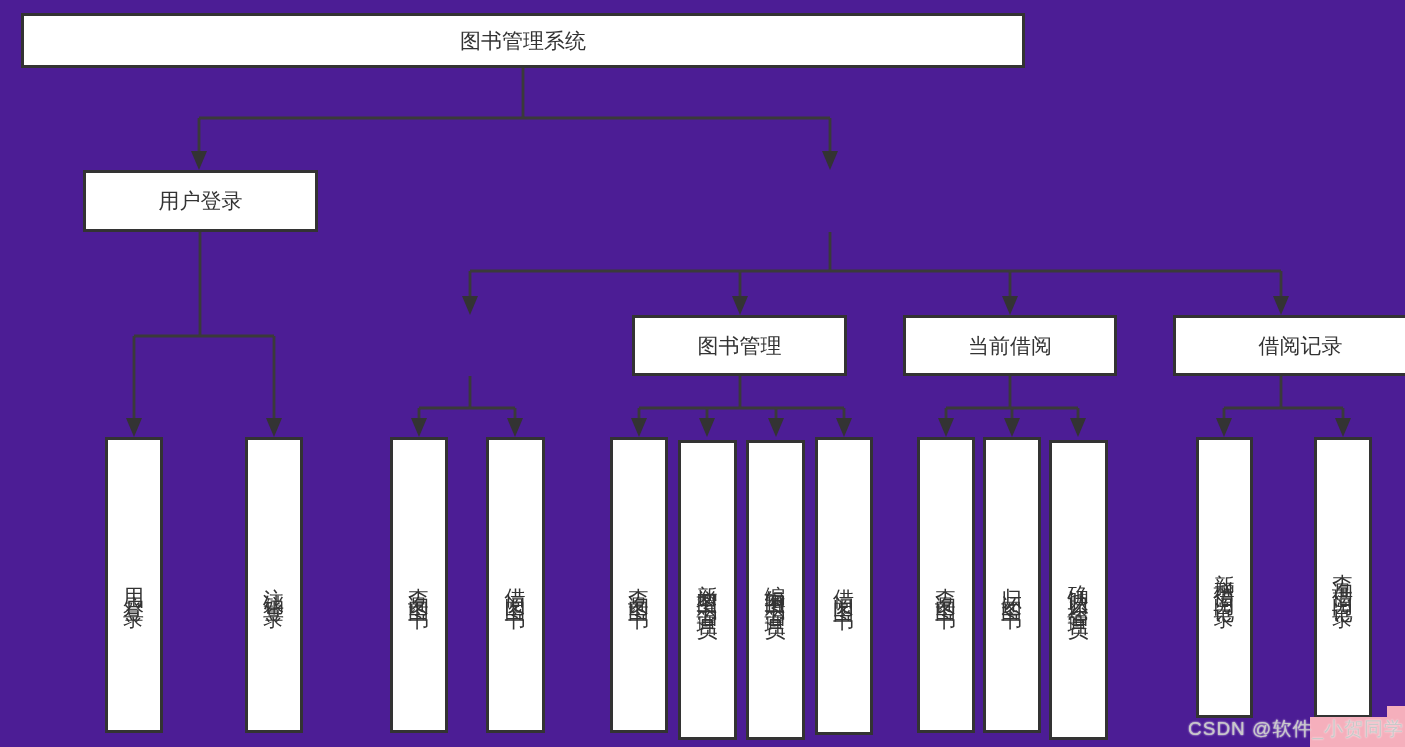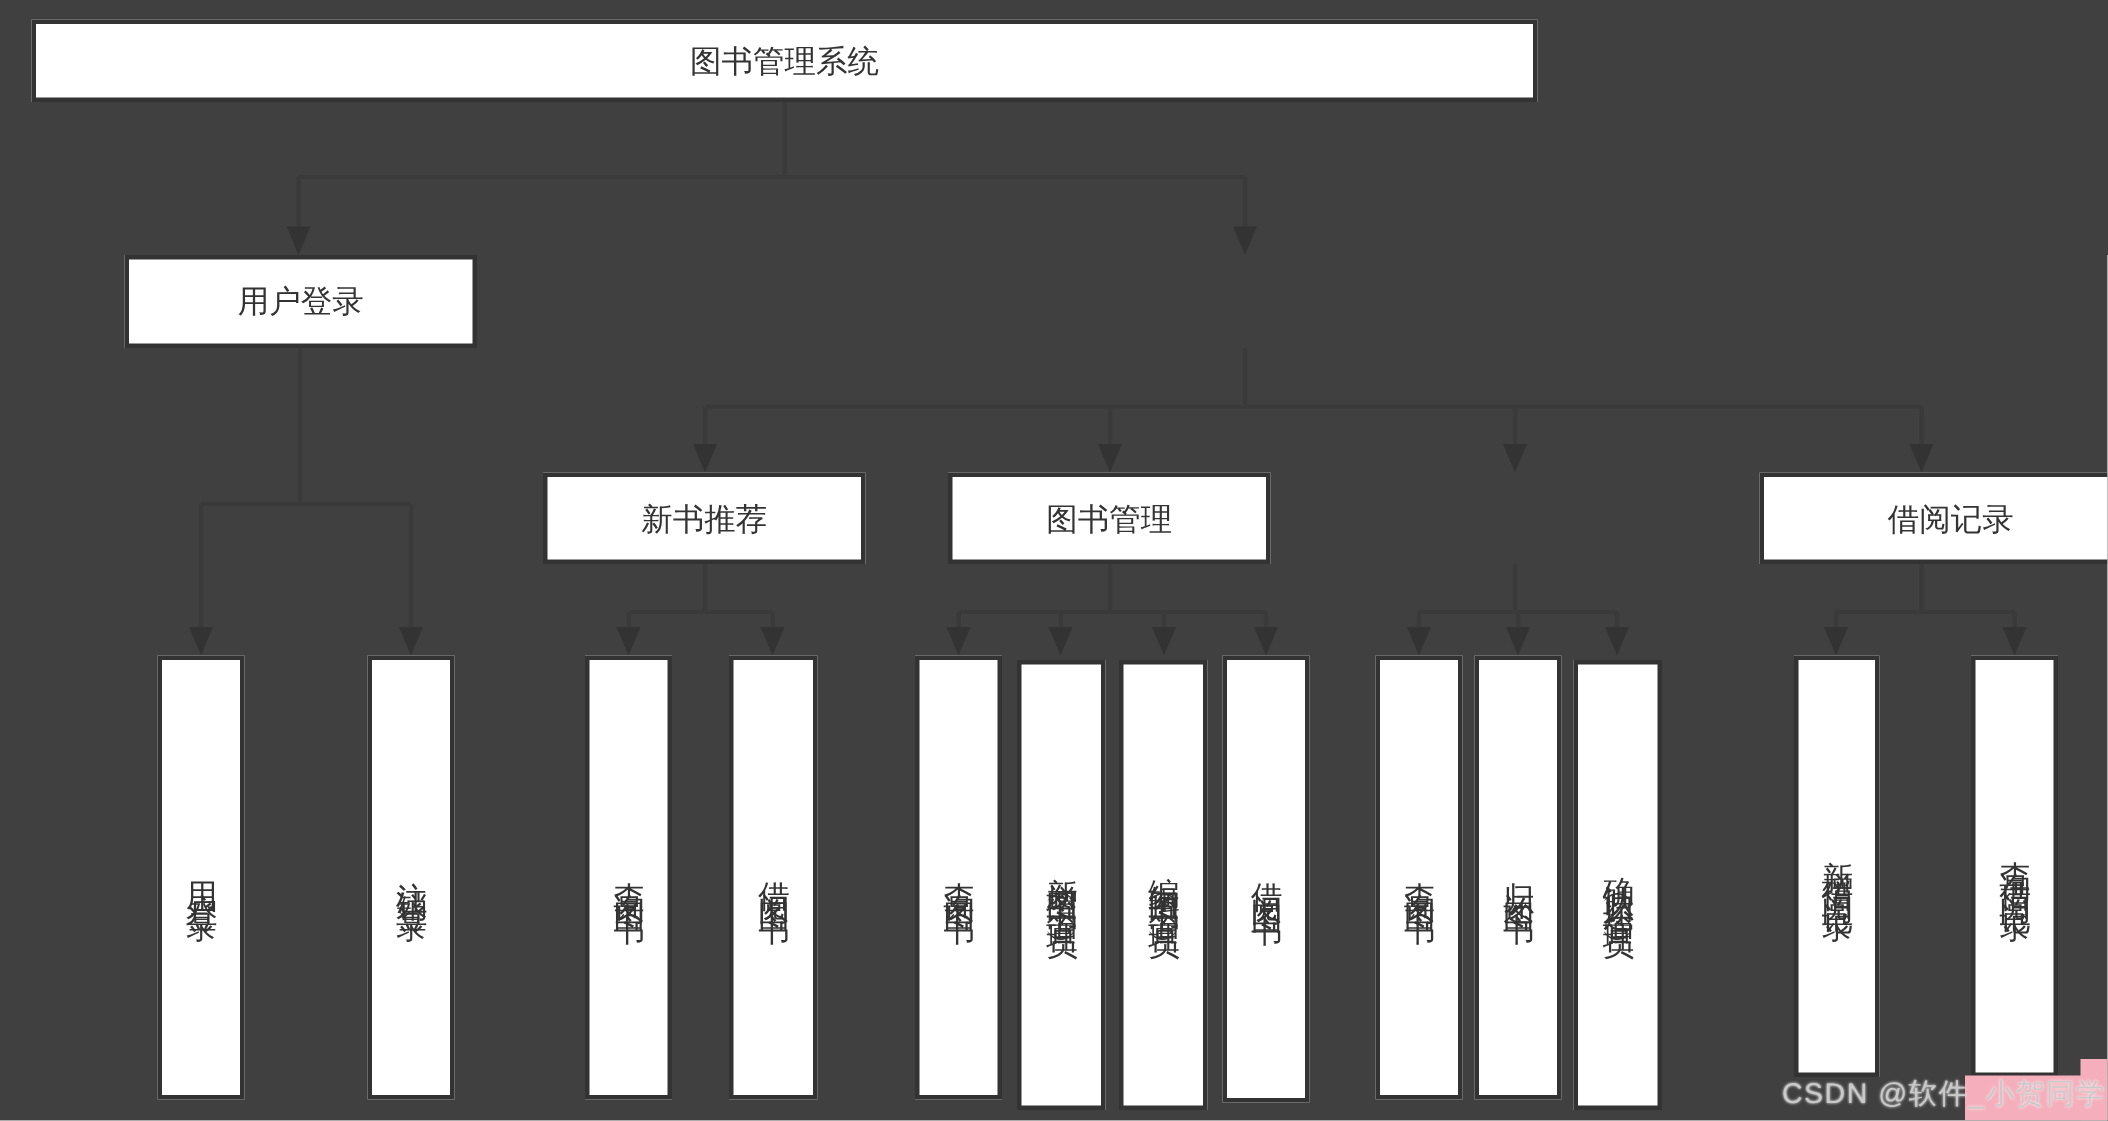--- a/index.html
+++ b/index.html
@@ -1,16 +1,16 @@
 <!DOCTYPE html>
 <html><head>
 <meta charset="utf-8">
 <style>
   html,body{margin:0;padding:0;background:#fff;}
-  .stage{position:relative;width:1405px;height:747px;background:#404040;overflow:hidden;
+  .stage{position:relative;width:1405px;height:747px;background:#4c1d95;overflow:hidden;
          font-family:"Liberation Sans","DejaVu Sans",sans-serif;}
   svg.wires{position:absolute;left:0;top:0;z-index:1;}
   .box{position:absolute;background:#fff;border:3px solid #333;box-sizing:border-box;
        display:flex;align-items:center;justify-content:center;
        font-size:21px;color:#333;z-index:2;}
   .vbox span{writing-mode:vertical-rl;text-orientation:mixed;letter-spacing:7px;line-height:1.0;}
   .vbox.tight span{letter-spacing:5px;}
   .wm-pink{position:absolute;z-index:3;}
   .watermark{position:absolute;z-index:4;font-size:19px;letter-spacing:1px;white-space:nowrap;
              color:#c9c9c9;text-shadow:0 0 2px #ffffff;}
@@ -52,25 +52,25 @@
   </svg>
 
   <div class="box" style="left:21px;top:13px;width:1004px;height:55px;">
     <span>图书管理系统</span>
   </div>
 
   <div class="box" style="left:83px;top:170px;width:235px;height:62px;">
     <span>用户登录</span>
   </div>
 
-  <div class="box" style="left:362px;top:315px;width:215px;height:61px;">
-    <span>新书推荐</span>
-  </div>
   <div class="box" style="left:632px;top:315px;width:215px;height:61px;">
     <span>图书管理</span>
+  </div>
+  <div class="box" style="left:903px;top:315px;width:214px;height:61px;">
+    <span>当前借阅</span>
   </div>
   <div class="box" style="left:1173px;top:315px;width:255px;height:61px;">
     <span>借阅记录</span>
   </div>
 
   <div class="box vbox" style="left:105px;top:437px;width:58px;height:296px;">
     <span>用户登录</span>
   </div>
   <div class="box vbox" style="left:245px;top:437px;width:58px;height:296px;">
     <span>注销登录</span>

